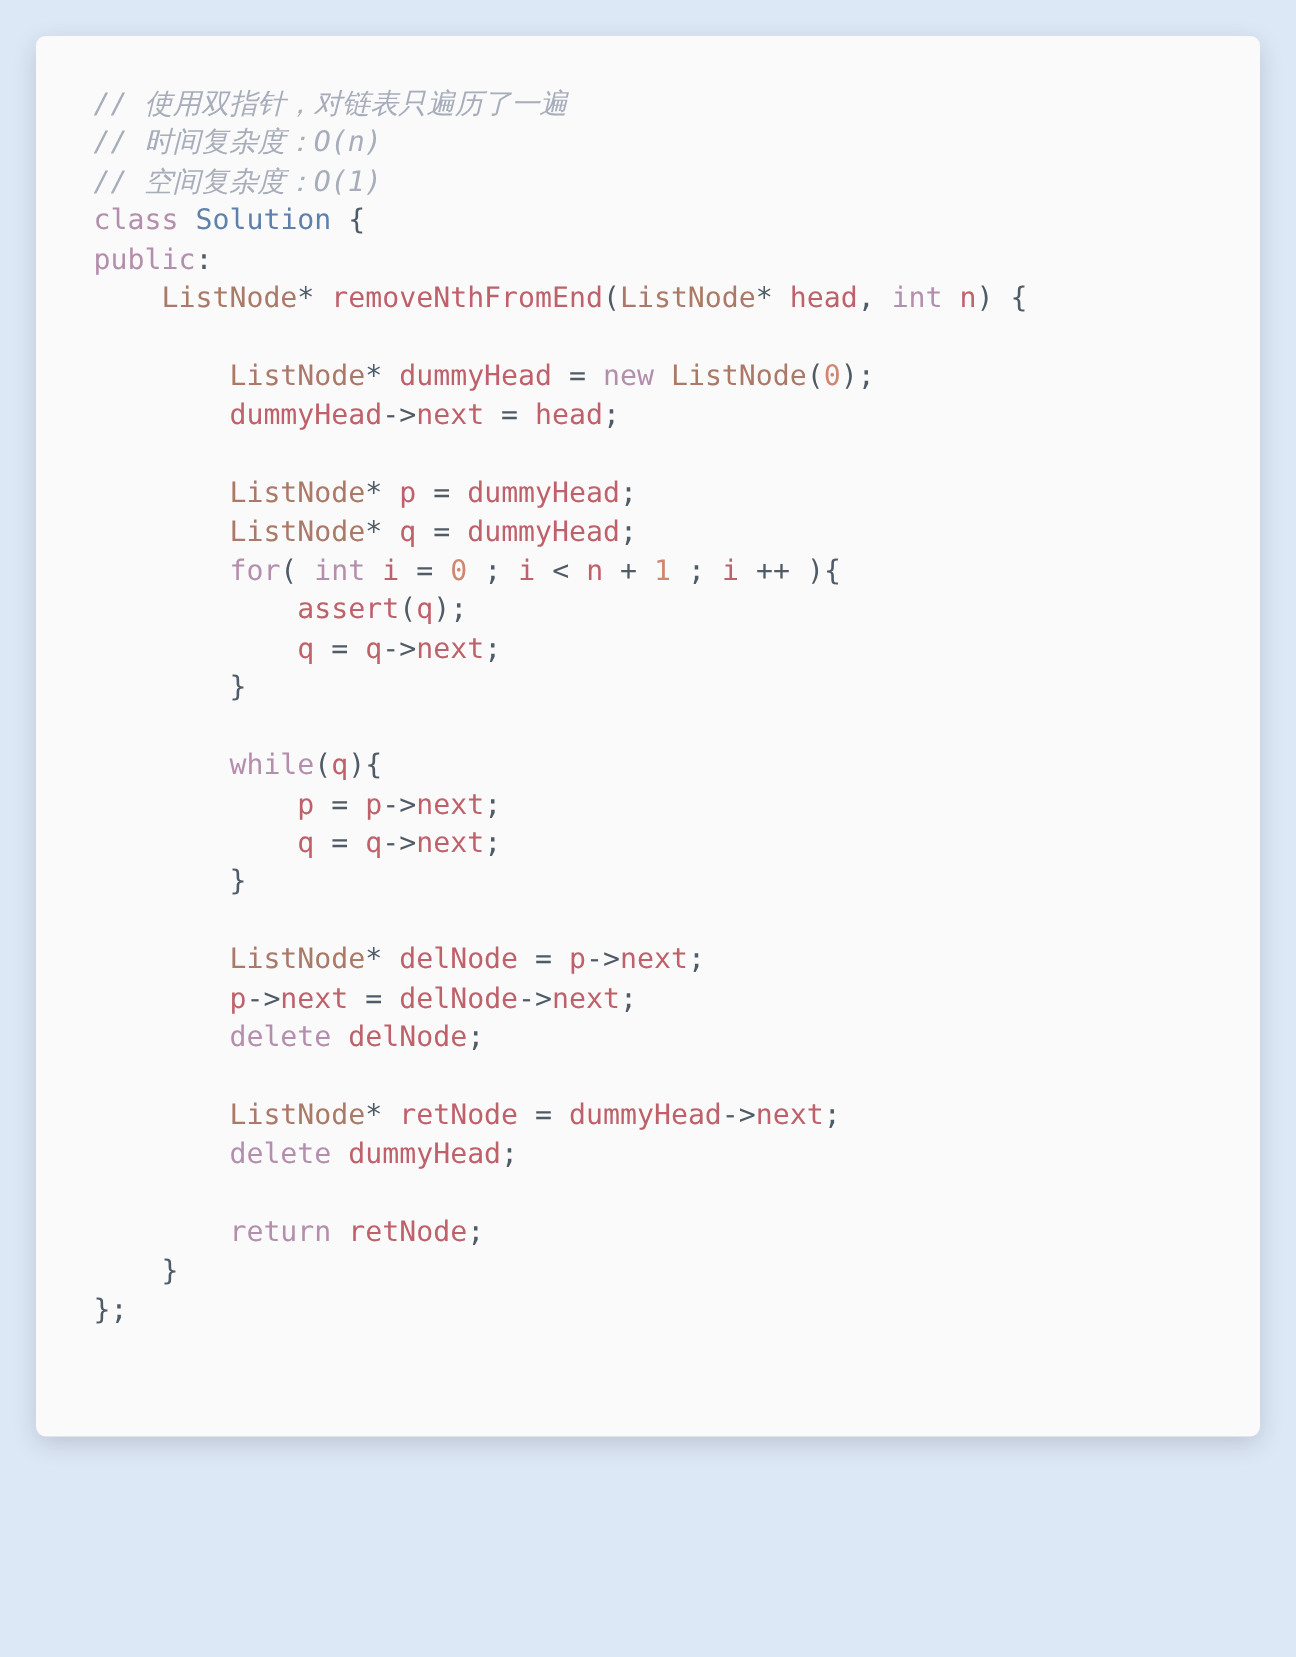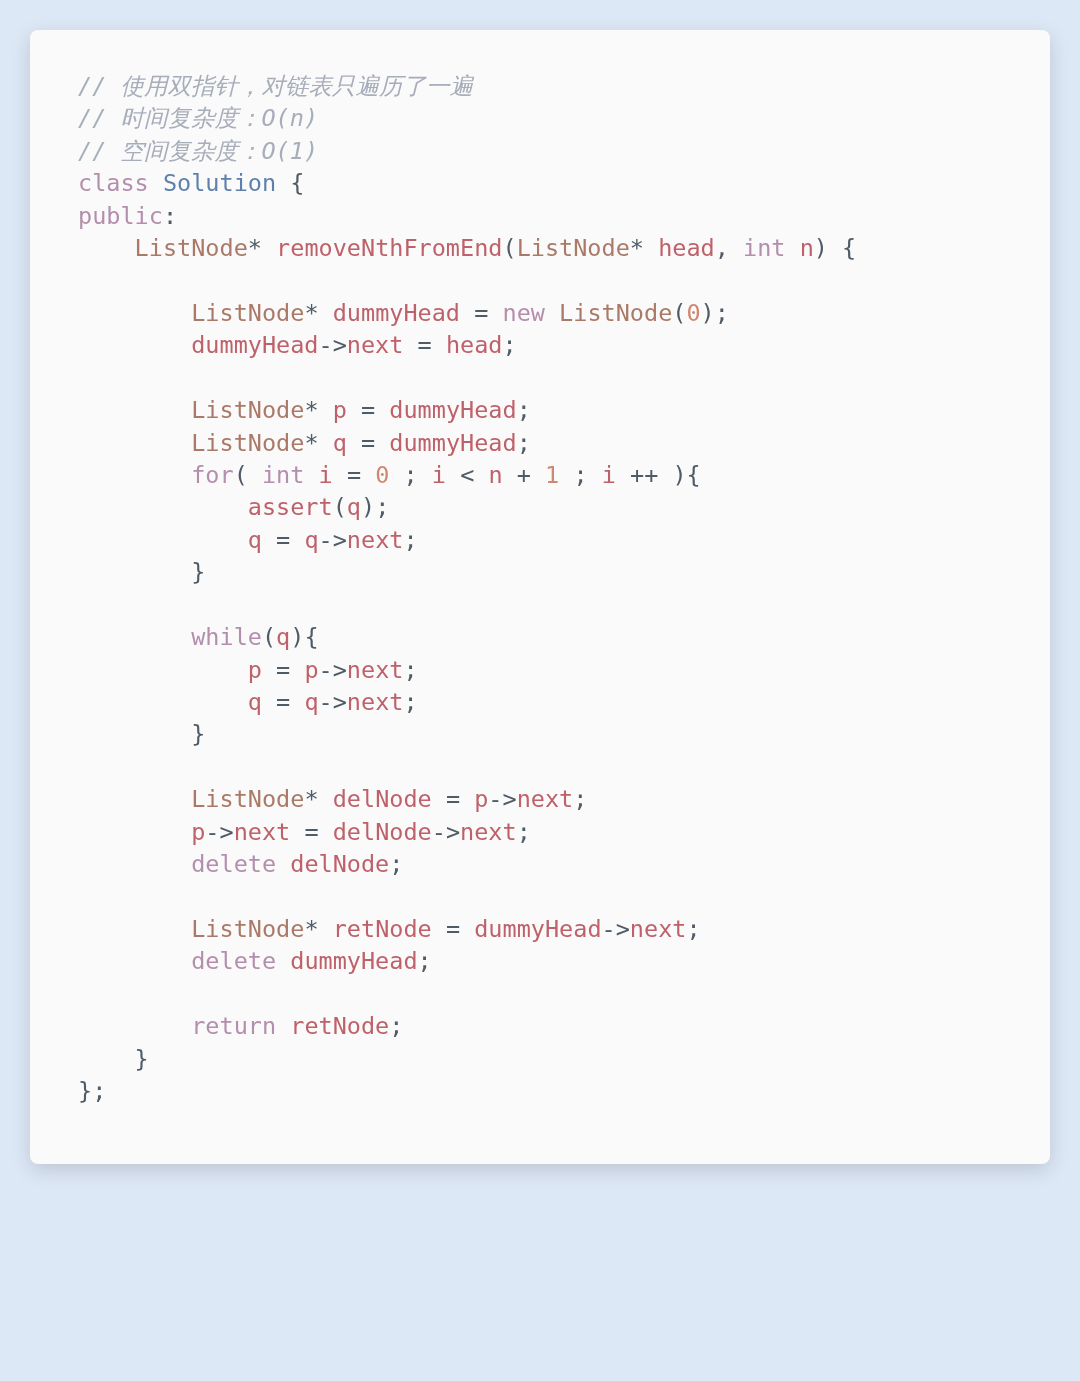--- a/index.html
+++ b/index.html
@@ -7,21 +7,21 @@
     padding: 30px;
     background: #dde8f7;
     font-family: "SF Mono", "Monaco", "Consolas", "DejaVu Sans Mono", monospace;
     min-height: 100vh;
     box-sizing: border-box;
   }
   .code-card {
     background: #fafafa;
     border-radius: 8px;
     box-shadow: 0 6px 20px rgba(0,0,0,0.15);
-    padding: 40px 48px 56px 48px;
+    padding: 40px 48px 89px 48px;
     box-sizing: border-box;
   }
   pre {
     margin: 0;
     font-family: inherit;
     font-size: 23.5px;
     line-height: 1.38;
     white-space: pre;
     color: #4f5b66;
   }

